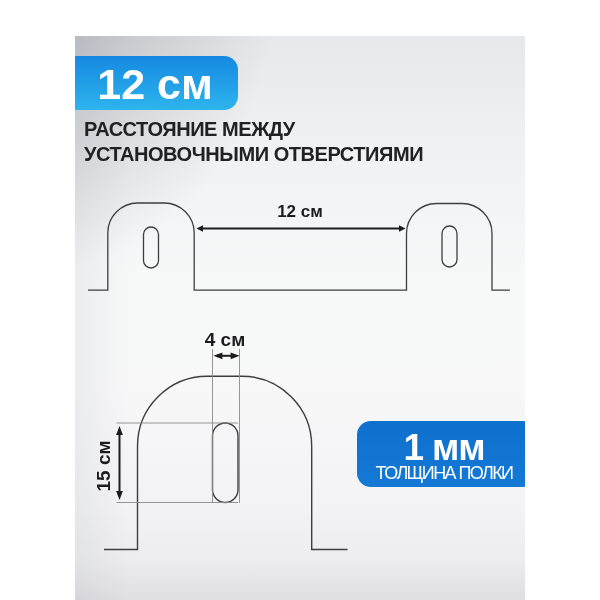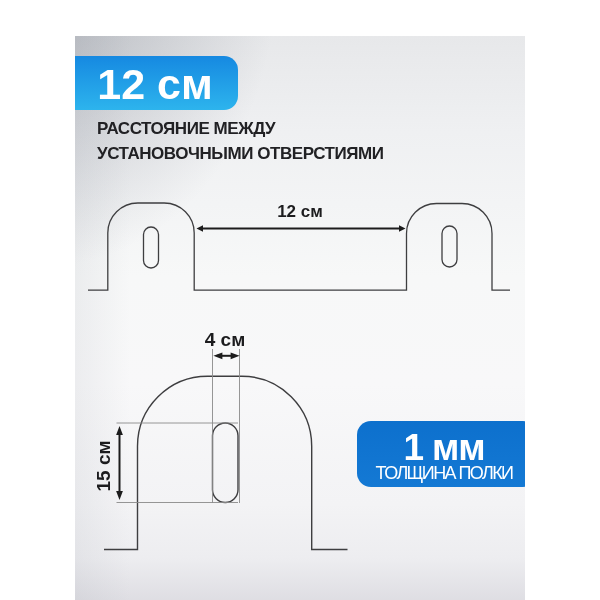--- a/index.html
+++ b/index.html
@@ -10,22 +10,22 @@
       radial-gradient(ellipse 320px 390px at -30px -50px, rgba(120,126,138,0.47), rgba(120,126,138,0) 72%),
       linear-gradient(90deg, rgba(148,153,164,0.12) 0px, rgba(148,153,164,0) 55px),
       linear-gradient(180deg, #e7e8ea 0%, #eff0f2 16%, #f7f8f8 40%, #f8f8f9 58%, #f3f3f5 78%, #ededf0 87%, #d2d1d8 100%);
     margin-top: 36px;
   }
   .badge-top{position:absolute;left:0;top:20px;width:163px;height:54px;
     border-radius:0 14px 14px 0;
     background:linear-gradient(180deg,#1689e1 0%,#2db4ed 100%);
     color:#ffffff;font-size:43px;font-weight:bold;line-height:57px;
     text-align:center;text-indent:-3px;}
-  .title{position:absolute;left:22px;top:81.3px;color:#212124;
-    font-size:17px;font-weight:bold;line-height:24.6px;letter-spacing:-0.45px;}
+  .title{position:absolute;left:9px;top:81.3px;color:#212124;
+    font-size:20px;font-weight:bold;line-height:24.6px;letter-spacing:-0.45px;}
   .badge-bot{position:absolute;left:282px;top:384.5px;width:180px;height:66px;
     border-radius:14px;
     background:linear-gradient(180deg,#0d70cd 0%,#1479d4 100%);
     color:#ffffff;text-align:center;}
   .badge-bot .big{font-size:37px;font-weight:bold;line-height:37px;margin-top:8.5px;letter-spacing:-1.2px;transform:translateX(-3px);}
   .badge-bot .sub{font-size:18px;font-weight:normal;line-height:18px;letter-spacing:-1.6px;white-space:nowrap;margin-top:-1.7px;transform:translateX(-3px);}
   svg{position:absolute;left:0;top:0;}
 </style>
 </head>
 <body>

